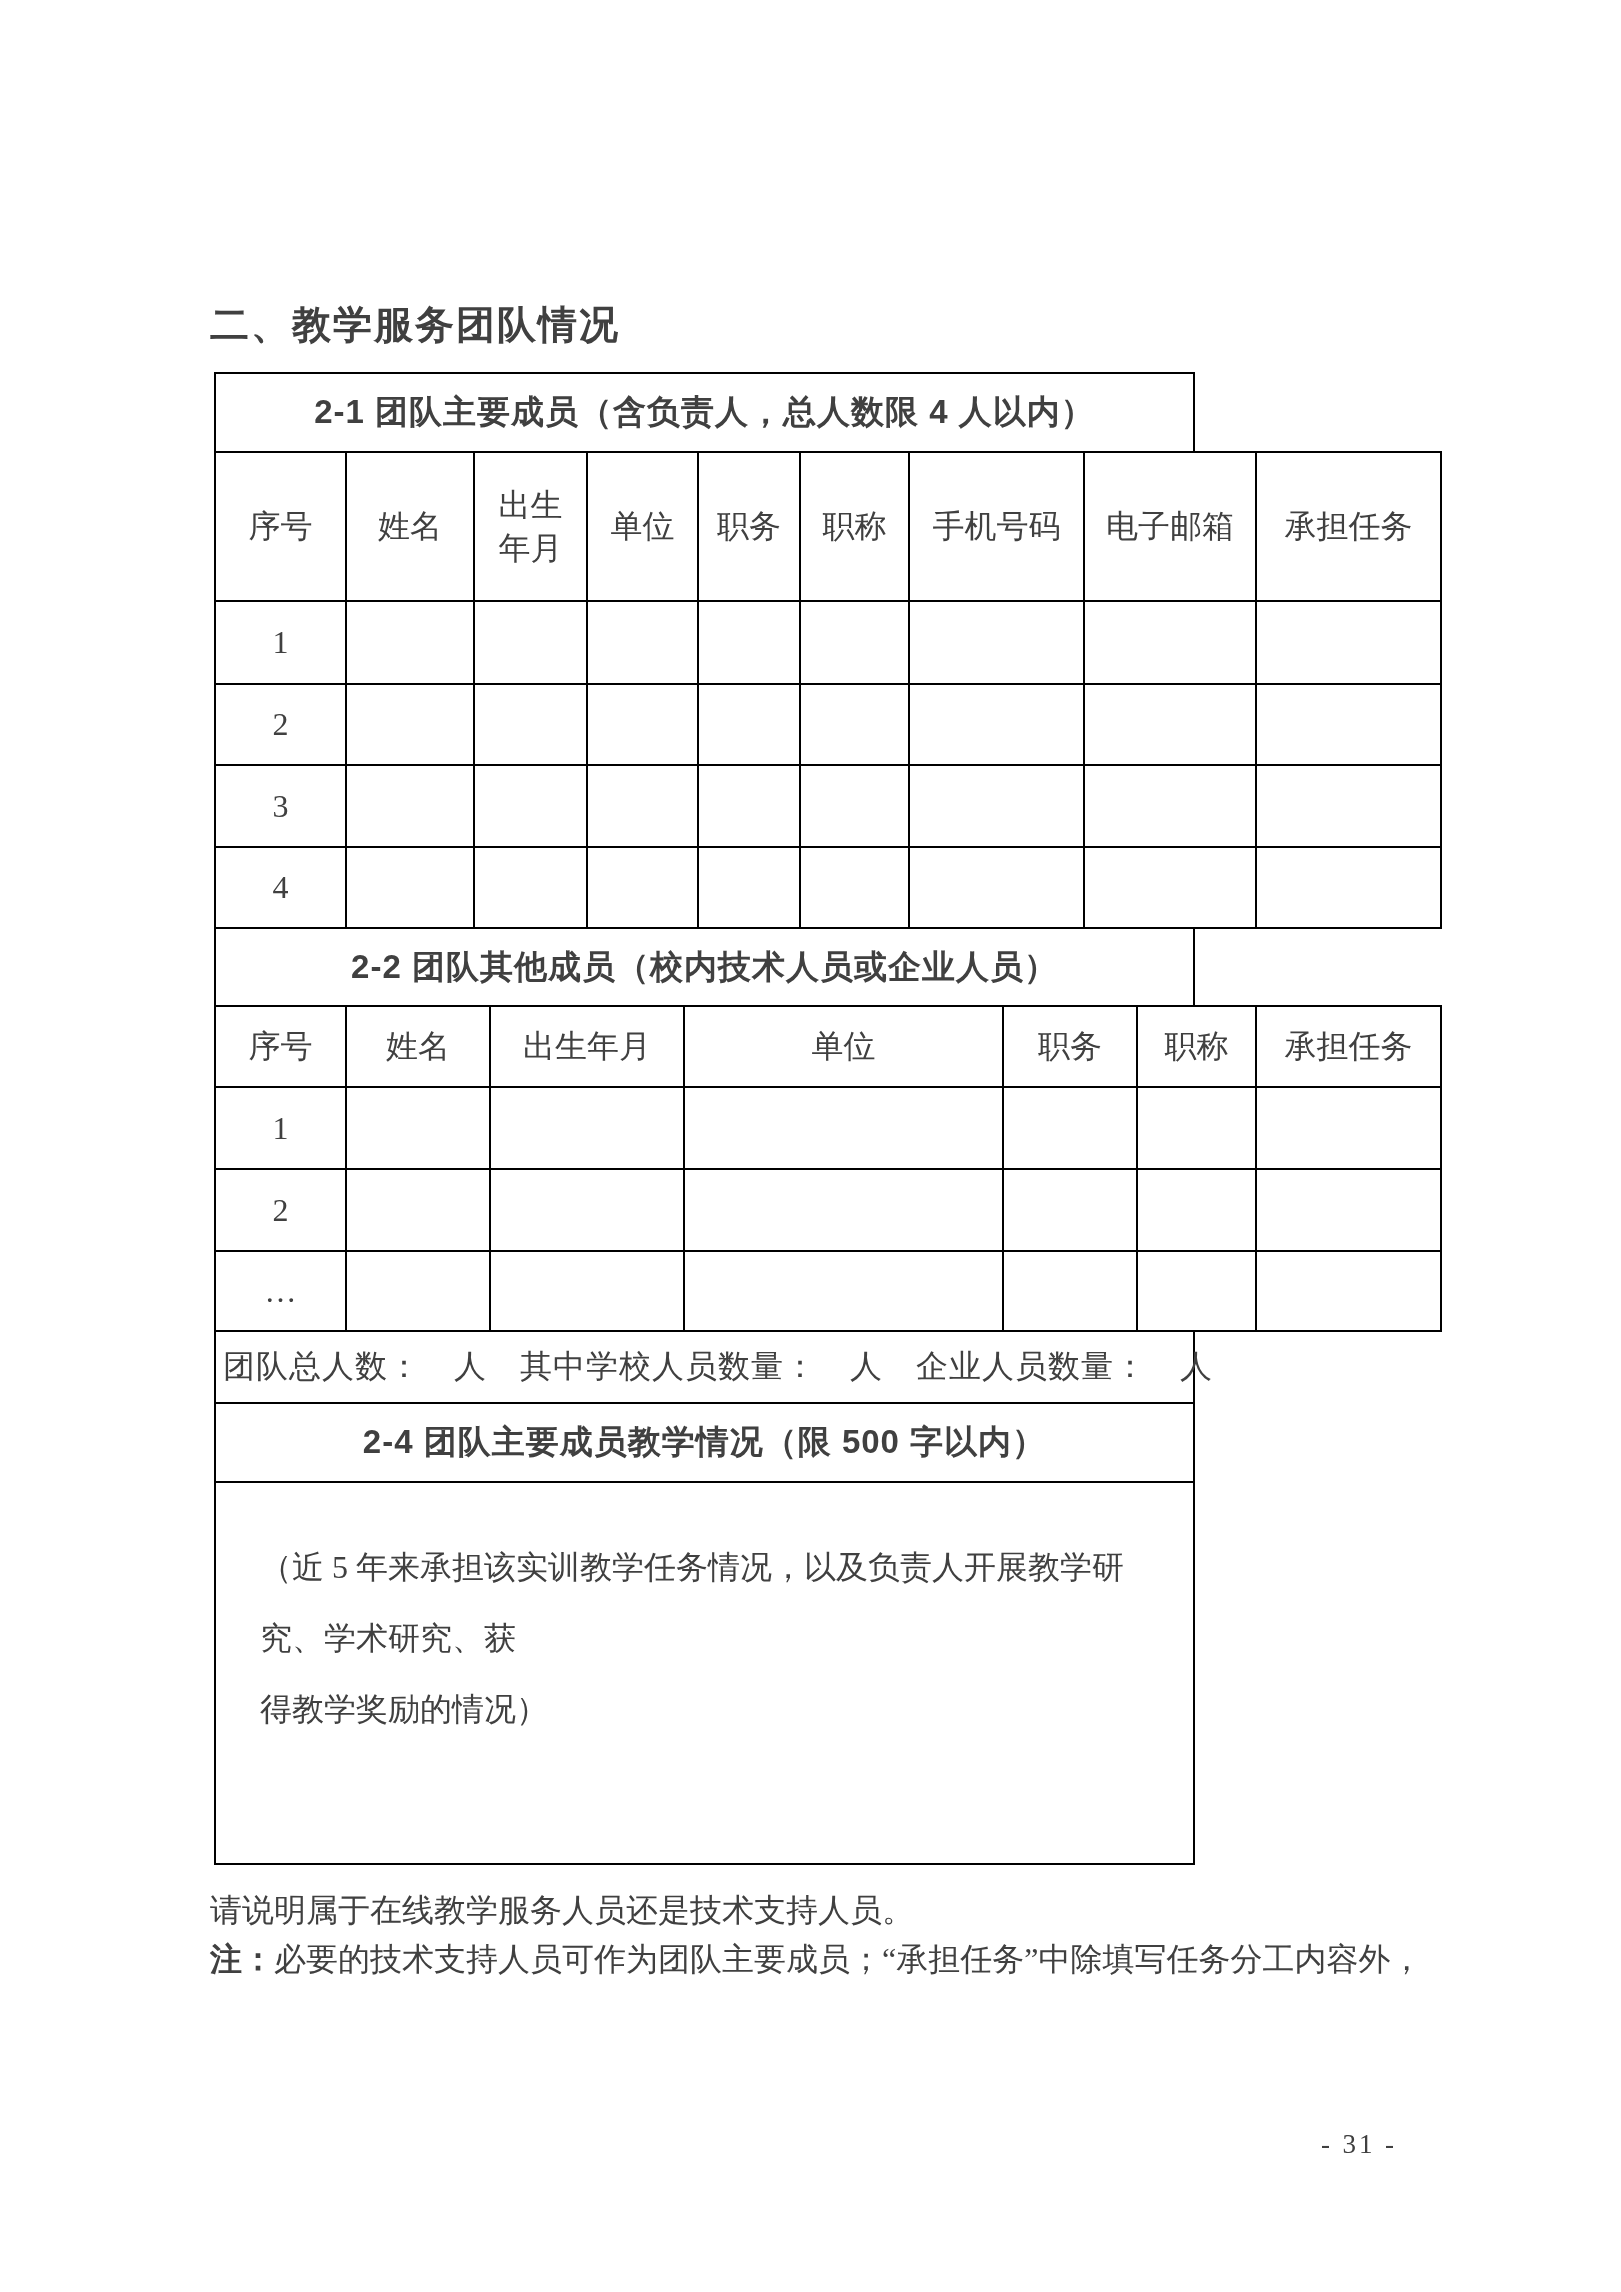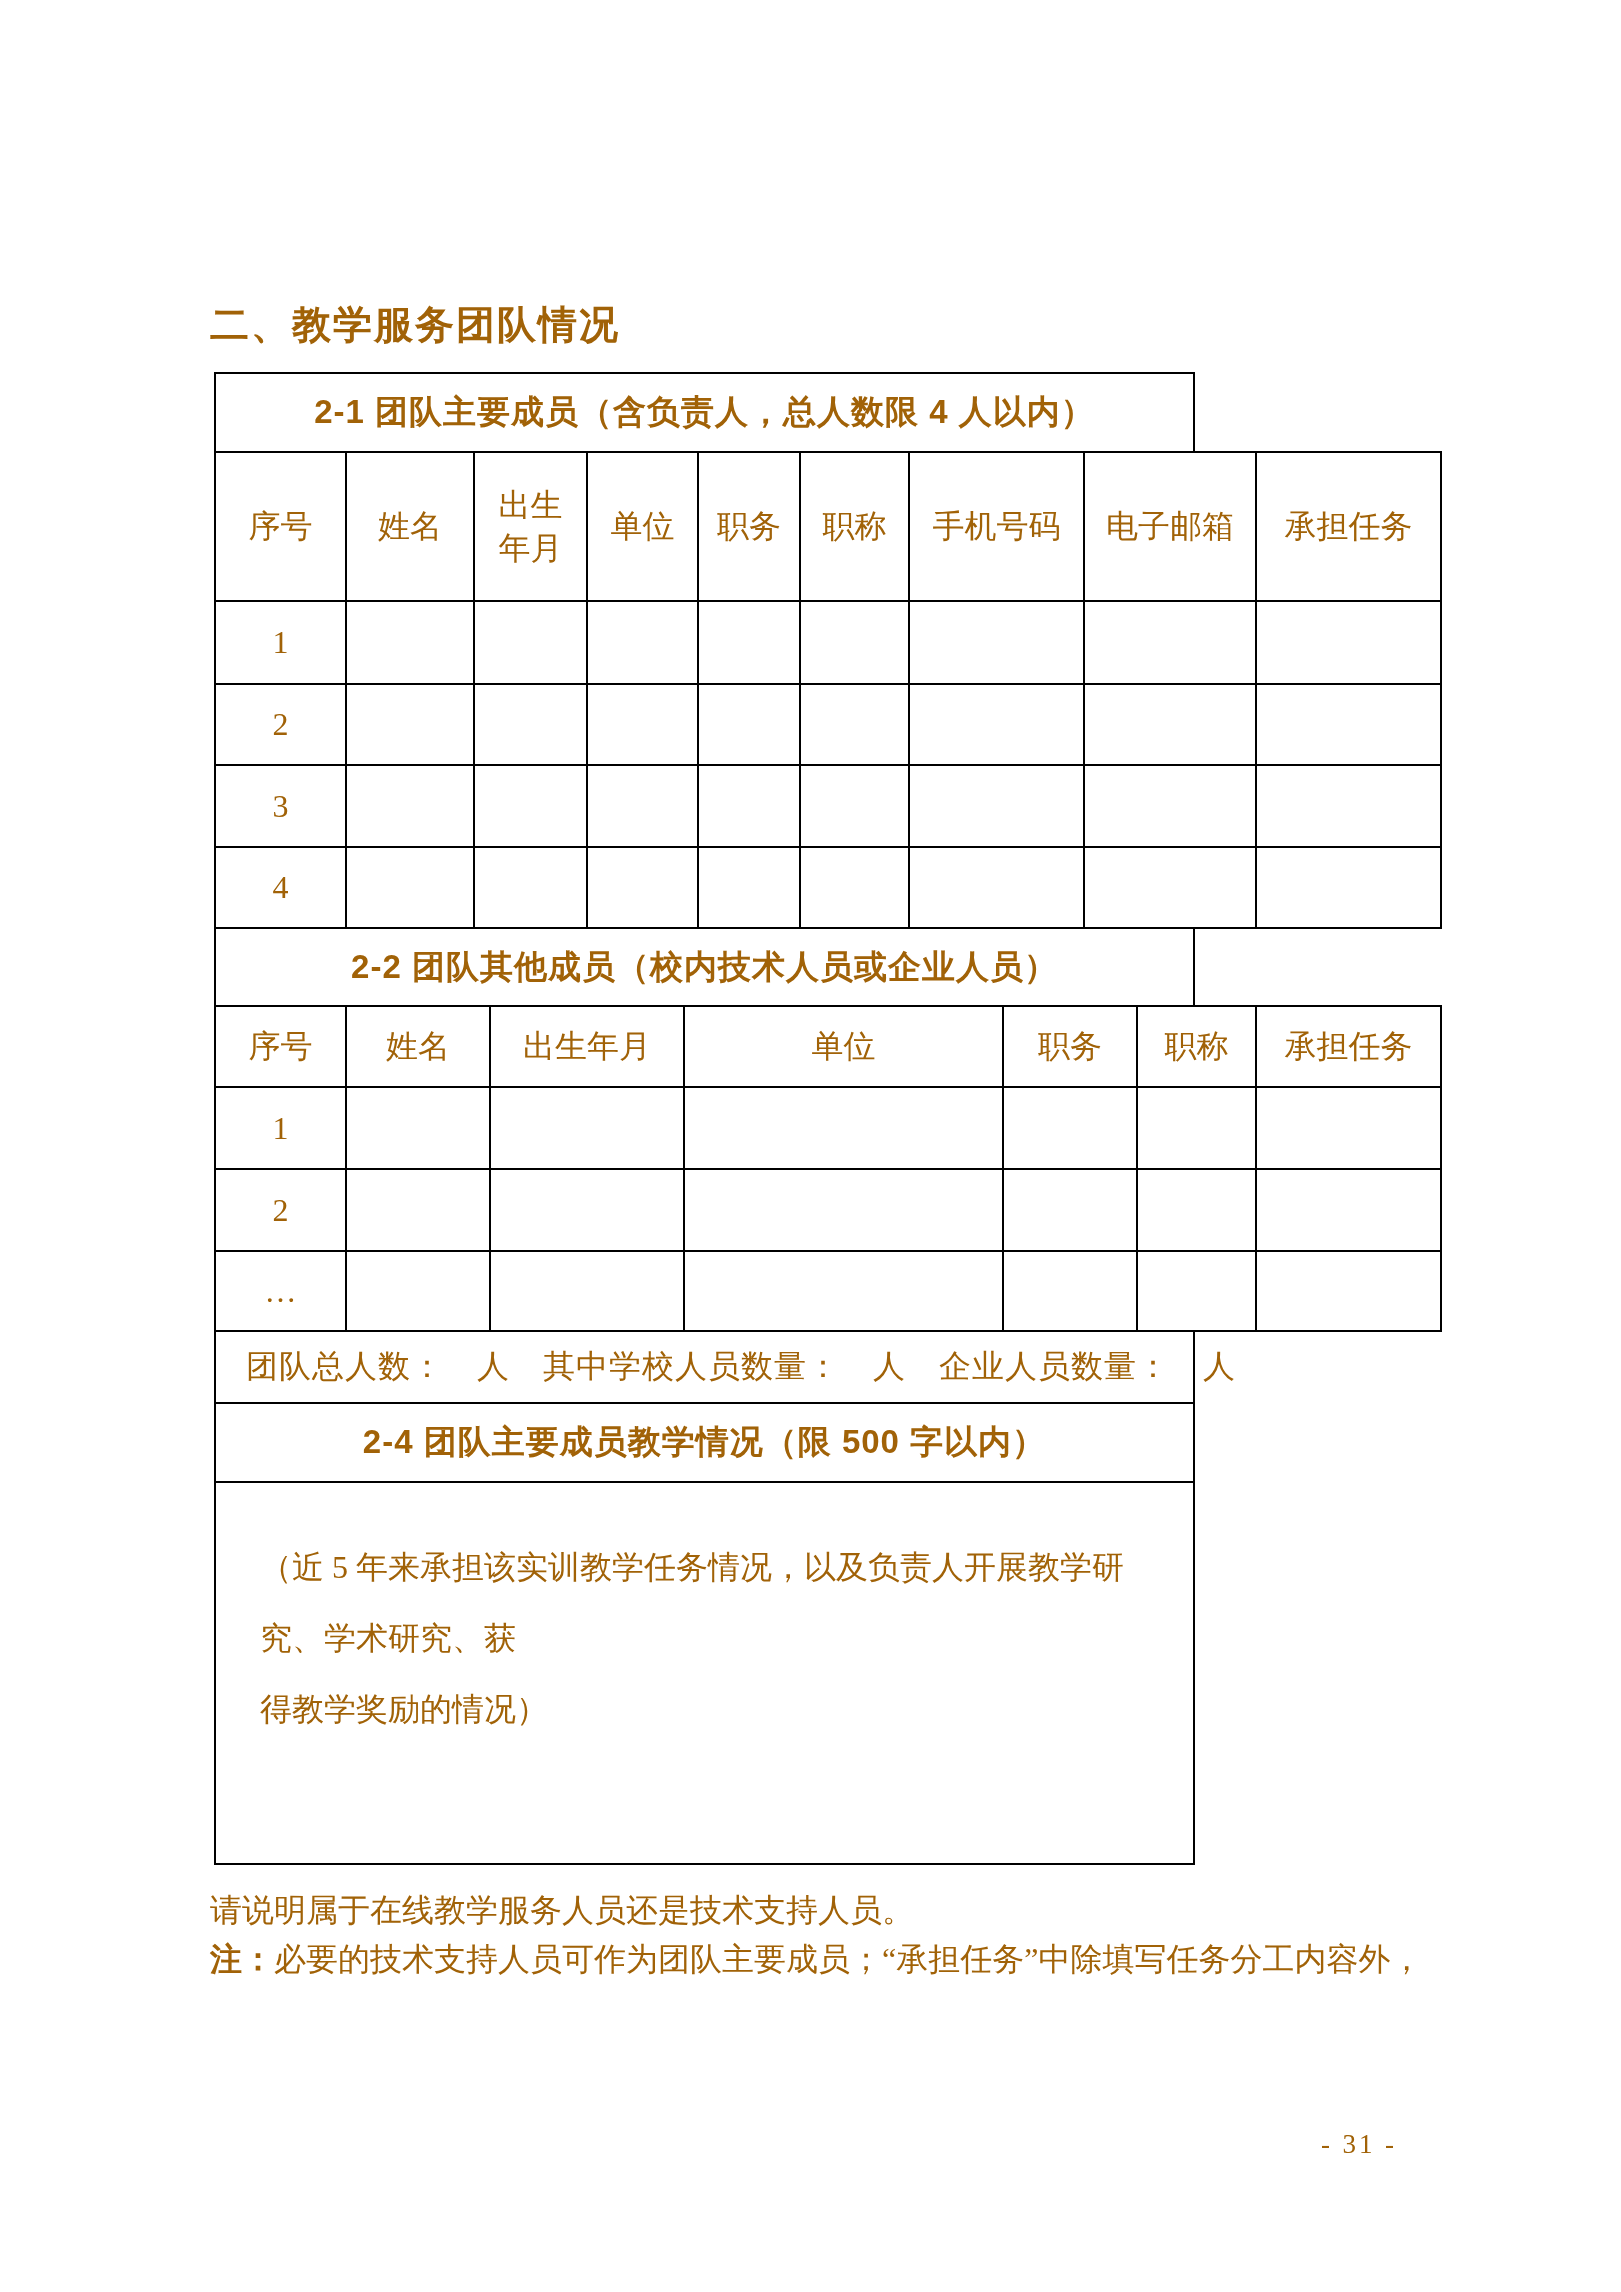--- a/index.html
+++ b/index.html
@@ -2,21 +2,21 @@
 <html><head>
 <meta charset="utf-8">
 <style>
   html,body { margin:0; padding:0; background:#888; }
   .page {
     position: relative;
     width: 1621px;
     height: 2293px;
     margin: 0 auto;
     background: #ffffff;
-    color: #a16207;
+    color: #404040;
     font-family: "Liberation Serif", "DejaVu Serif", serif;
     overflow: hidden;
   }
 
   .main-title {
     position: absolute;
     left: 210px;
     top: 297px;
     font-family: "Liberation Sans", "DejaVu Sans", sans-serif;
     font-weight: bold;
@@ -65,21 +65,21 @@
     text-align: center;
     vertical-align: middle;
     line-height: 43px;
     overflow: hidden;
   }
   .pre { white-space: pre-line; margin-top: 6px; }
 
   .summary-row {
     display: flex;
     align-items: center;
-    padding-left: 30px;
+    padding-left: 7px;
     font-size: 32px;
     letter-spacing: 1px;
     white-space: nowrap;
   }
 
   .big-cell {
     padding: 49px 33px 0 21.6px;
     font-size: 32px;
     line-height: 71px;
     white-space: pre-line;

